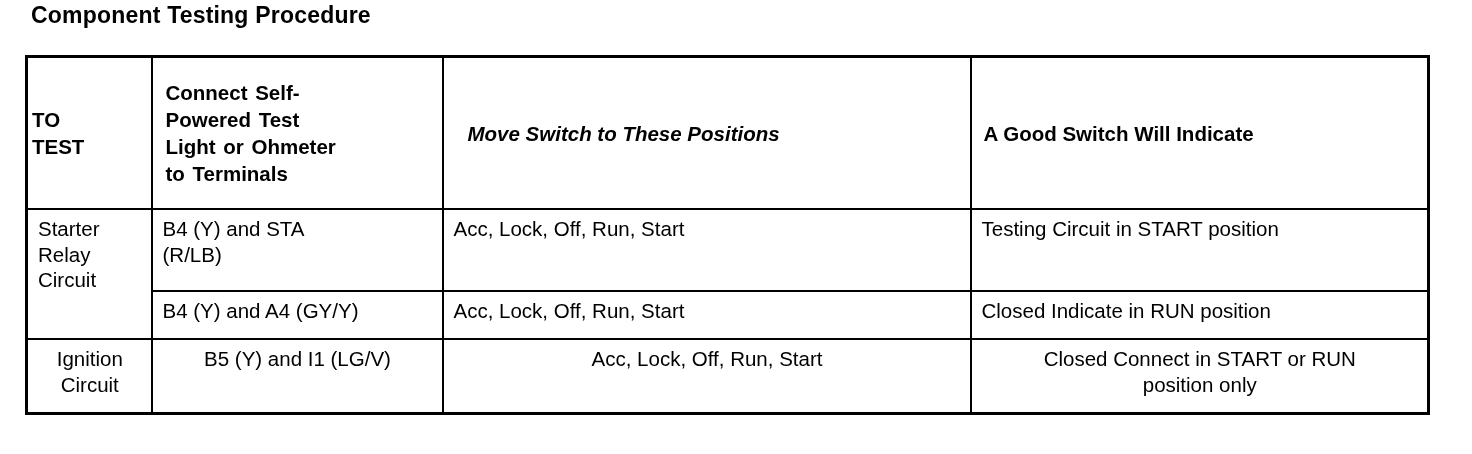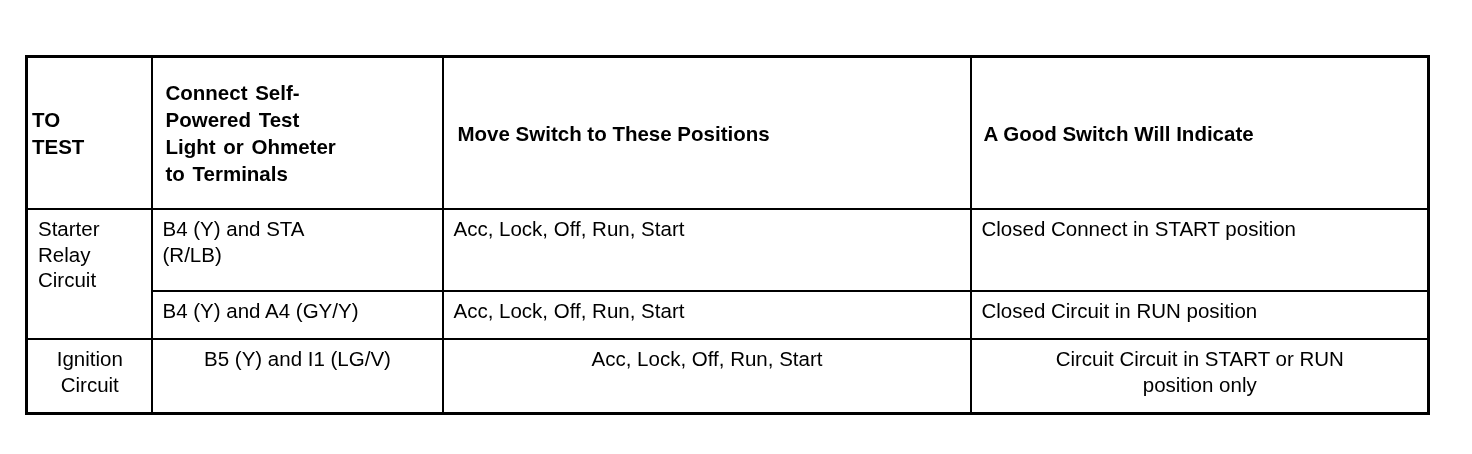--- a/index.html
+++ b/index.html
@@ -65,21 +65,22 @@
     padding: 8px 9px 8px 10px;
   }
   tr.header-row td.h-totest {
     padding-left: 4px;
   }
   tr.header-row td.h-connect {
     padding-left: 13px;
     word-spacing: 2px;
   }
   tr.header-row td.h-move {
-    padding-left: 14px;
+    padding-left: 24px;
+    font-style: italic;
   }
   tr.header-row td.h-indicate {
     padding-left: 12px;
   }
   tr.header-row td {
     height: 134px;
   }
 
   td.col-totest {
     padding-left: 16px;
@@ -95,20 +96,21 @@
   .hdr-text {
     display: block;
     white-space: pre-line;
   }
 </style>
 </head>
 <body>
 
 <div class="page">
 
+  <div class="page-title">Component Testing Procedure</div>
 
   <div class="table-wrap">
     <table class="proc-table">
       <colgroup>
         <col class="c1">
           <col class="c2">
           <col class="c3">
           <col class="c4">
       </colgroup>
       <tbody>
@@ -138,49 +140,49 @@
 Circuit</span>
           </td>
           <td class="row-tall">
             <span class="cell-text">B4 (Y) and STA
 (R/LB)</span>
           </td>
           <td class="row-tall">
             <span class="cell-text">Acc, Lock, Off, Run, Start</span>
           </td>
           <td class="row-tall">
-            <span class="cell-text">Closed Connect in START position</span>
+            <span class="cell-text">Testing Circuit in START position</span>
           </td>
         </tr>
 
         <tr class="data-row">
           <td class="row-mid">
             <span class="cell-text">B4 (Y) and A4 (GY/Y)</span>
           </td>
           <td class="row-mid">
             <span class="cell-text">Acc, Lock, Off, Run, Start</span>
           </td>
           <td class="row-mid">
-            <span class="cell-text">Closed Circuit in RUN position</span>
+            <span class="cell-text">Closed Indicate in RUN position</span>
           </td>
         </tr>
 
         <tr class="data-row">
           <td class="col-totest row-last">
             <span class="cell-text">Ignition
 Circuit</span>
           </td>
           <td class="row-last">
             <span class="cell-text">B5 (Y) and I1 (LG/V)</span>
           </td>
           <td class="row-last">
             <span class="cell-text">Acc, Lock, Off, Run, Start</span>
           </td>
           <td class="row-last">
-            <span class="cell-text">Circuit Circuit in START or RUN
+            <span class="cell-text">Closed Connect in START or RUN
 position only</span>
           </td>
         </tr>
       </tbody>
     </table>
   </div>
 
 </div>
 
 </body></html>

